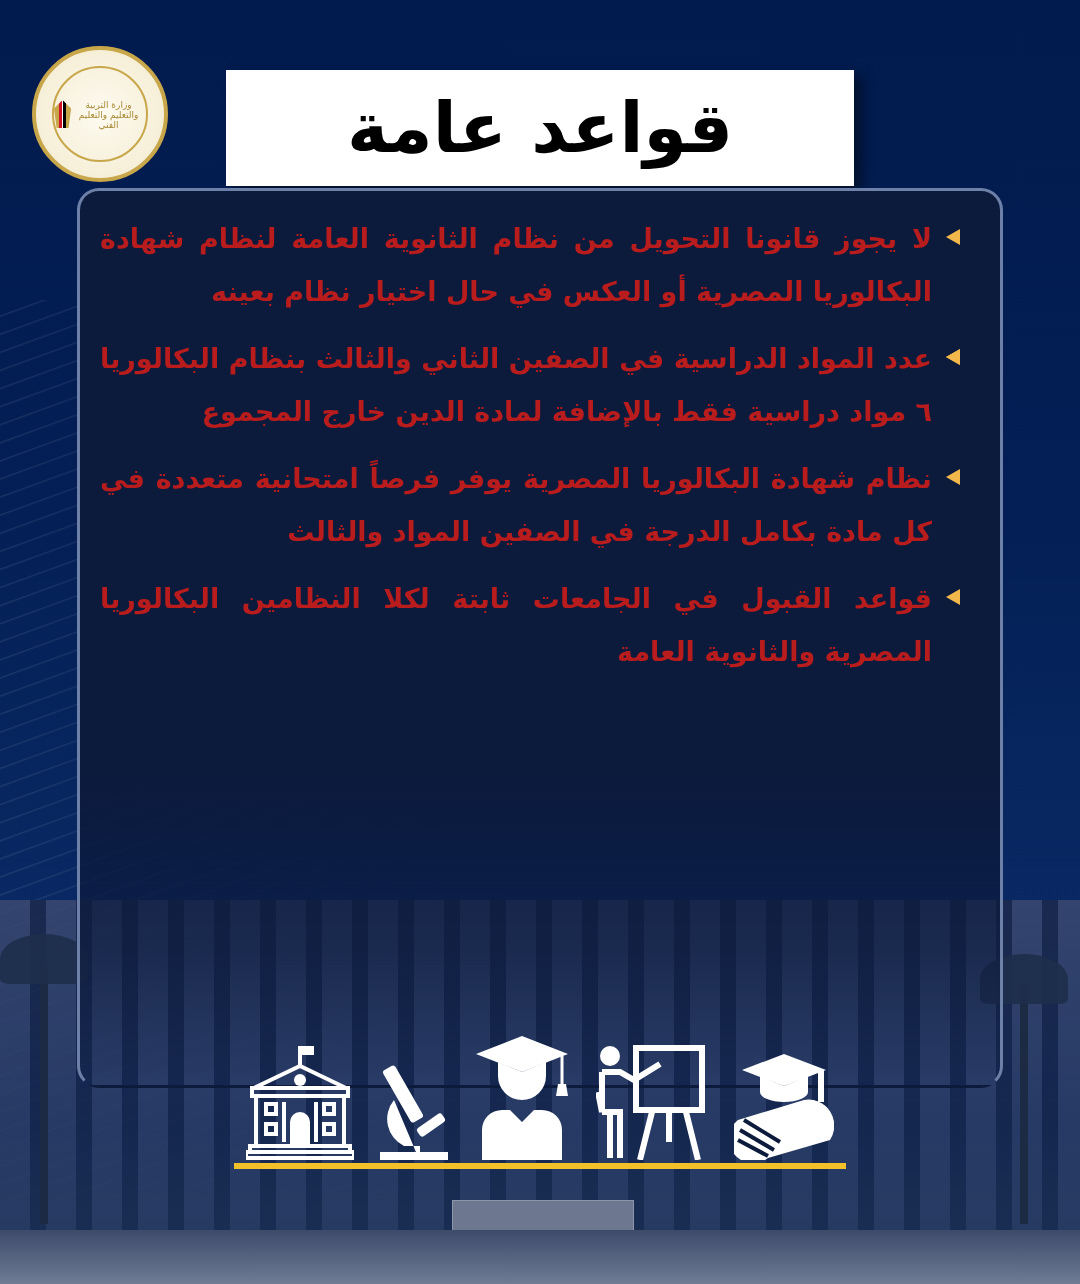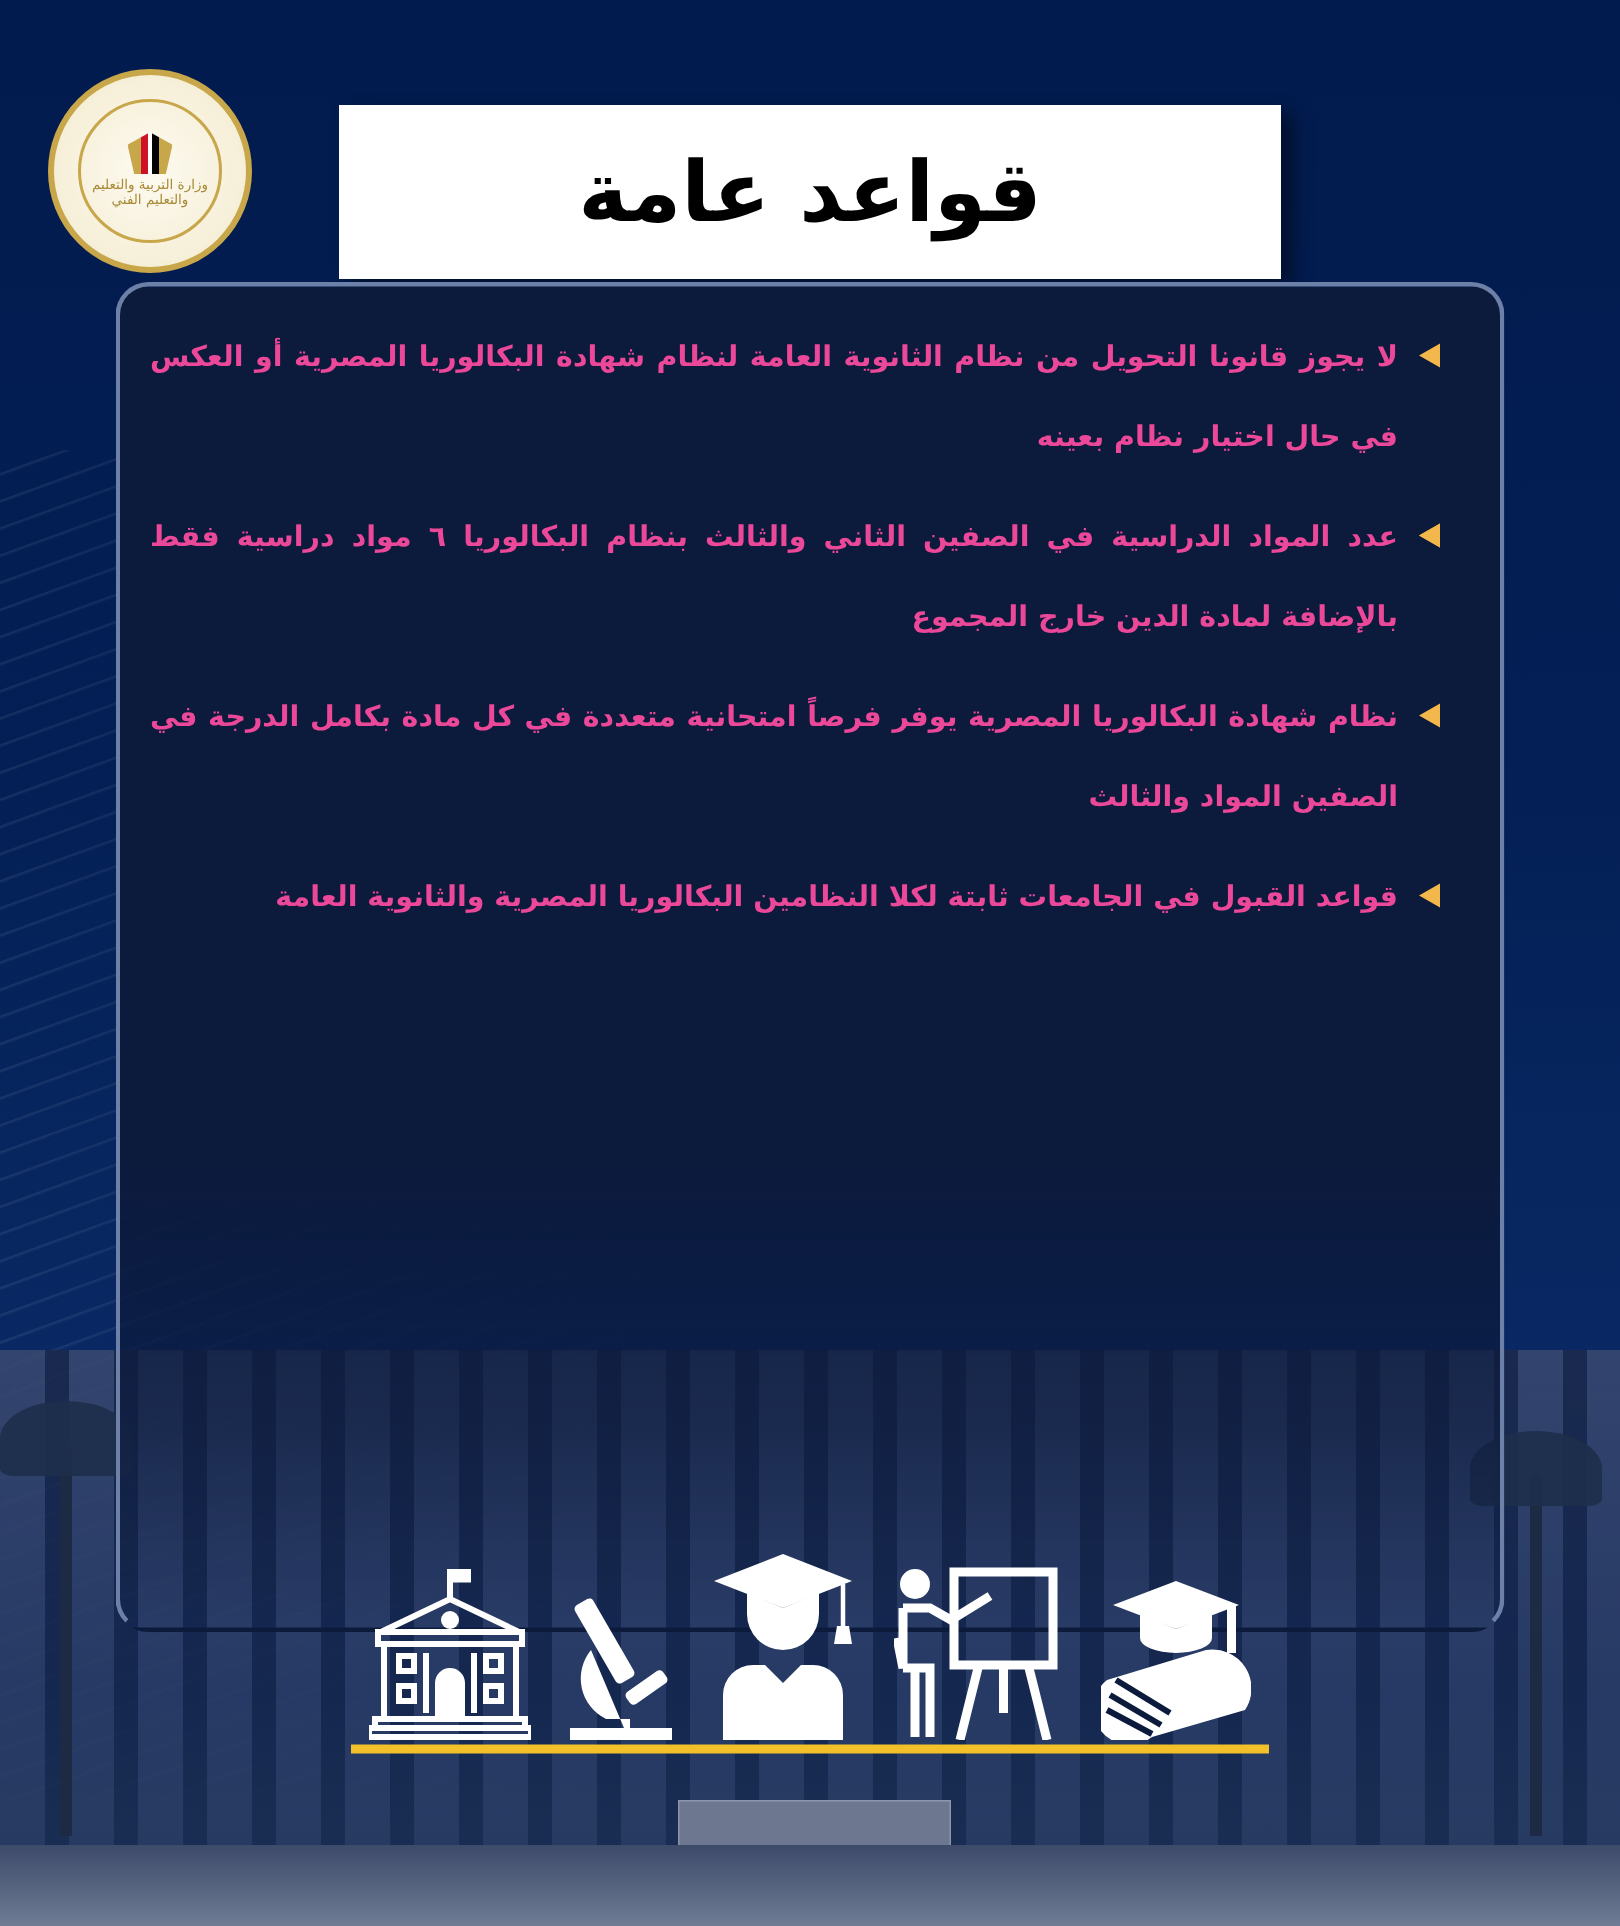--- a/index.html
+++ b/index.html
@@ -33,47 +33,47 @@
   .palm::before { content:""; position:absolute; top:-30px; left:-40px; width:88px; height:50px; border-radius:50% 50% 10% 10%; background:rgba(30,45,75,0.9); }
 
   .logo {
     position:absolute; left:32px; top:46px; width:136px; height:136px; border-radius:50%;
     background: radial-gradient(circle, #fdfaf0 0%, #f6efd8 70%, #e8d9a6 100%);
     border:4px solid #c8a64a; box-sizing:border-box;
     display:flex; align-items:center; justify-content:center;
   }
   .logo-inner {
     width:92px; height:92px; border-radius:50%; border:2px solid #c8a64a;
-    display:flex; flex-direction:column; align-items:center; justify-content:center;
+    display:flex; flex-direction:row; align-items:center; justify-content:center;
   }
   .eagle { width:30px; height:28px; background:linear-gradient(90deg,#c8a64a 0 30%, #ce1126 30% 45%, #fff 45% 55%, #000 55% 70%, #c8a64a 70%); clip-path:polygon(50% 0,100% 30%,85% 100%,15% 100%,0 30%); }
   .logo-arabic { font-size:9px; color:#a88a36; margin-top:4px; text-align:center; line-height:1.1; }
 
   .title-box {
     position:absolute; left:226px; top:70px; width:628px; height:116px;
     background:#ffffff; box-shadow: 8px 6px 12px rgba(0,0,0,0.45);
     display:flex; align-items:center; justify-content:center;
   }
   .title-text {
-    font-family:"DejaVu Sans", sans-serif; font-weight:bold; font-size:56px; color:#000;
+    font-family:"DejaVu Sans", sans-serif; font-weight:bold; font-size:70px; color:#000;
     direction:rtl; letter-spacing:2px;
   }
 
   .panel {
     position:absolute; left:77px; top:188px; width:926px; height:900px;
     border:3px solid #6d80a8; border-radius:22px; box-sizing:border-box;
     background: linear-gradient(180deg, #0c1a3c 0%, #0c1a3c 65%, rgba(12,26,60,0.6) 85%, rgba(12,26,60,0.0) 100%);
     border-bottom-color:transparent;
   }
   .rules {
     position:absolute; left:100px; top:212px; width:860px;
     direction:rtl; list-style:none; margin:0; padding:0;
   }
   .rule {
-    position:relative; color:#ec4899; font-weight:bold; font-size:19px; line-height:53px;
+    position:relative; color:#b91c1c; font-weight:bold; font-size:27px; line-height:53px;
     padding-right:28px; margin-bottom:14px; text-align:justify; text-align-last:right;
   }
   .rule-bullet {
     position:absolute; right:0; top:17px; width:0; height:0;
     border-top:8px solid transparent; border-bottom:8px solid transparent;
     border-right:14px solid #f2b84b;
   }
 
   .icons-row {
     position:absolute; left:240px; top:1040px; width:600px; height:120px;

